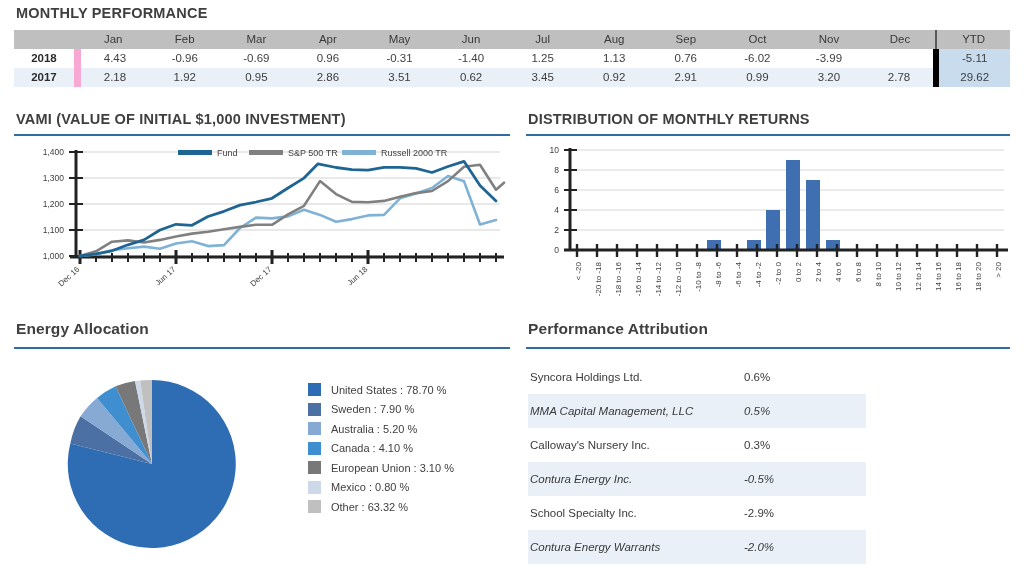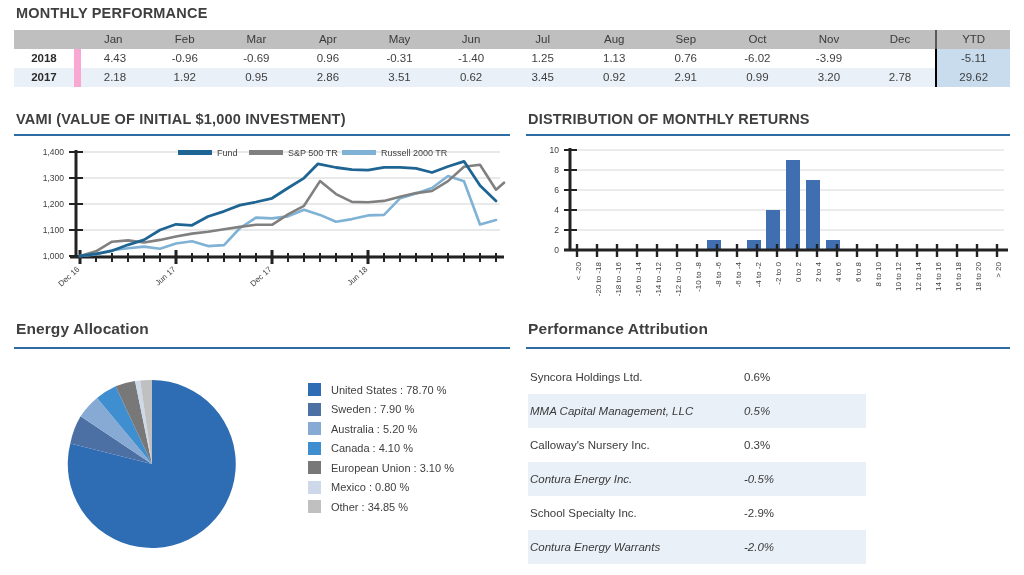--- a/index.html
+++ b/index.html
@@ -26,21 +26,21 @@
   }
   .mp-table th, .mp-table td {
     text-align: center; padding: 3px 0 4px;
     font-weight: 400; color: #3e3e3e;
   }
   .mp-table thead th { background: #bfbfbf; color: #3a3a3a; height: 19px; }
   .mp-table thead th.lbl { background: #bfbfbf; }
   .mp-table tbody td.yearlbl { font-weight: 700; color: #2b2b2b; }
   .mp-table tbody tr.r2018 td { background: #ffffff; }
   .mp-table tbody tr.r2017 td { background: #e9f0f7; }
-  .mp-table .ytd { background: #c8dcee !important; border-left: 2px solid #000000; }
+  .mp-table .ytd { background: #c8dcee !important; border-left: 6px solid #000000; }
   .mp-table thead th.ytd { background: #bfbfbf !important; border-left: 2px solid #58595b; }
   .mp-table tbody tr td:first-child { border-right: 7px solid #f9a8d4; width: 62px; }
   .mp-table col.mcol { width: 70px; }
   .mp-table col.ycol { width: 72px; }
 
   
   .sec-title { position: absolute; font-weight: 700; color: #3f3f3f; }
   .sec-title.caps { font-size: 14.5px; letter-spacing: .2px; }
   .sec-title.mixed { font-size: 15.5px; letter-spacing: .1px; }
   .sec-rule { position: absolute; height: 2px; background: #2e6da4; }
@@ -359,21 +359,21 @@
     <div class="pl-row">
       <span class="pl-sw" style="background:#787878"></span>
       <span class="pl-lab">European Union : 3.10 %</span>
     </div>
     <div class="pl-row">
       <span class="pl-sw" style="background:#cdd8e8"></span>
       <span class="pl-lab">Mexico : 0.80 %</span>
     </div>
     <div class="pl-row">
       <span class="pl-sw" style="background:#c0c0c0"></span>
-      <span class="pl-lab">Other : 34.85 %</span>
+      <span class="pl-lab">Other : 63.32 %</span>
     </div>
   </div>
 
   <div class="sec-title mixed" style="left:528px; top:320px;">Performance Attribution</div>
   <div class="sec-rule" style="left:526px; top:347px; width:484px;"></div>
 
   <div class="attr">
     <div class="attr-row">
       <span class="attr-name">Syncora Holdings Ltd.</span>
       <span class="attr-val">0.6%</span>

